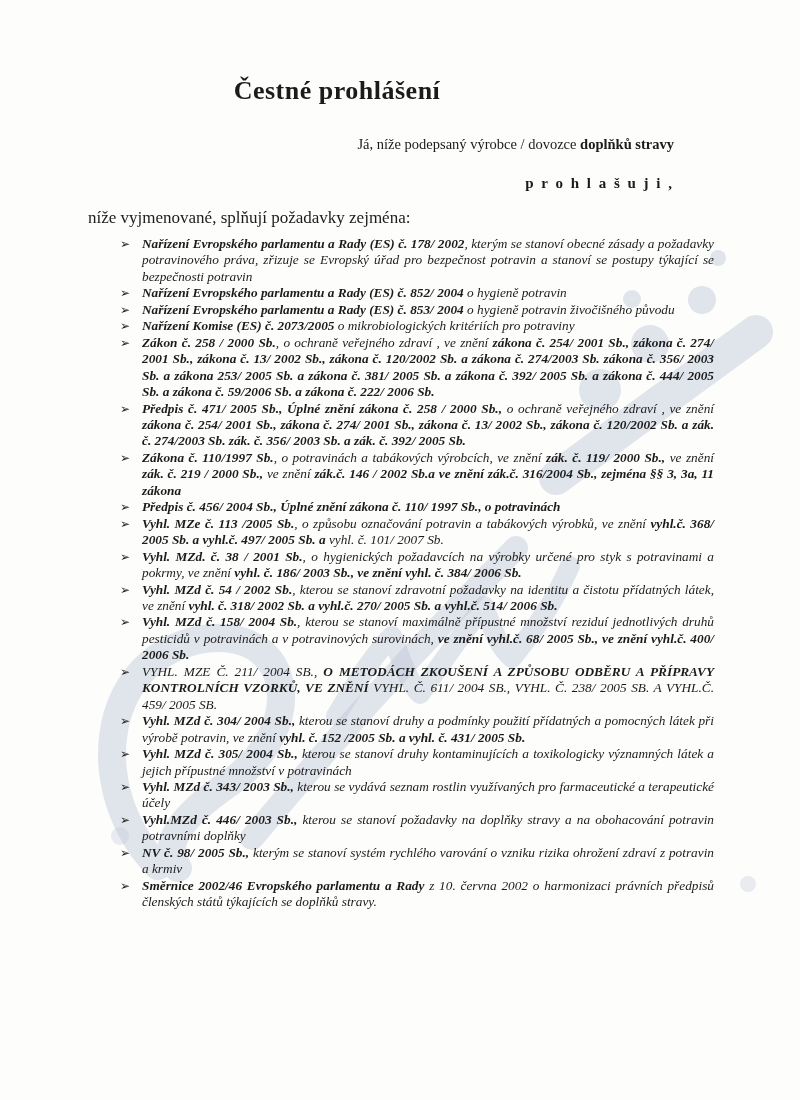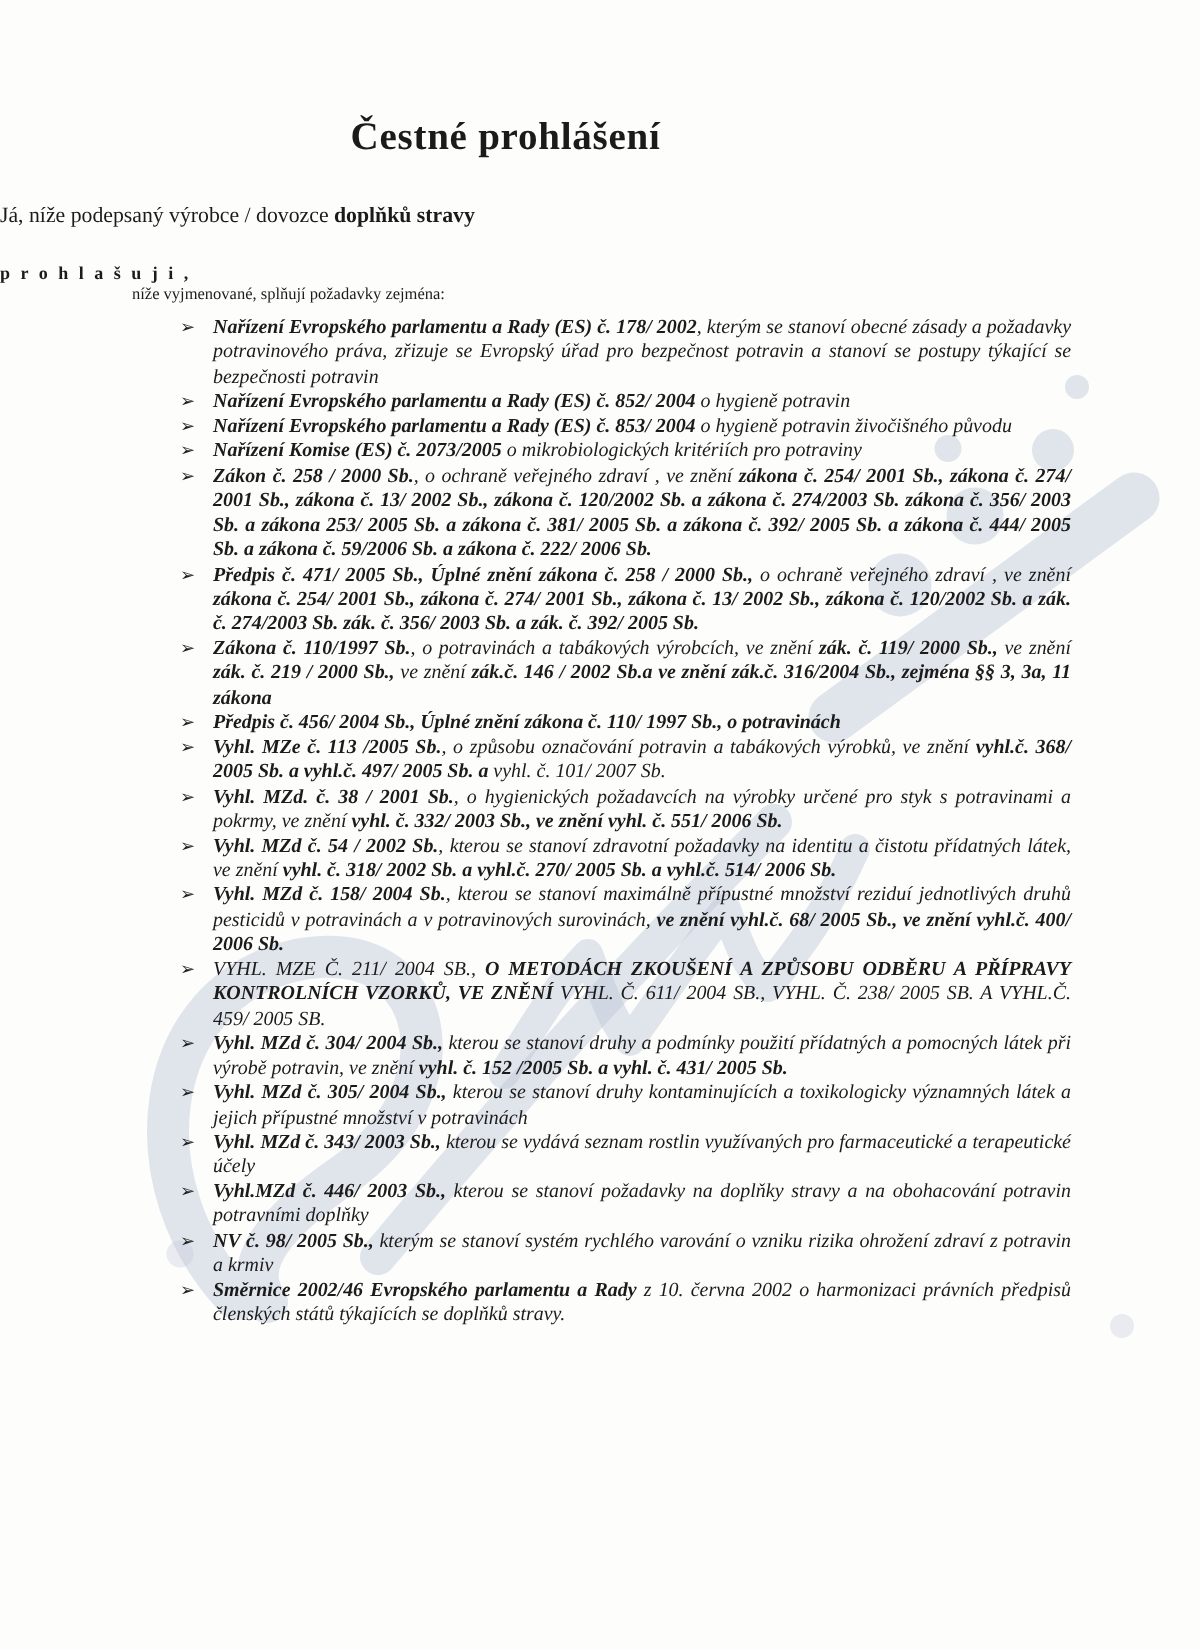--- a/index.html
+++ b/index.html
@@ -21,43 +21,44 @@
     z-index:0;pointer-events:none;
   }
   .content{position:relative;z-index:1;}
   h1.title{
     text-align:center;
     font-size:26px;
     font-weight:bold;
     letter-spacing:.5px;
     padding-top:76px;
   }
-  p.center{text-align:left;}
+  p.center{text-align:right;}
   .intro{
     margin-top:30px;
     font-size:14.5px;
   }
   .declare{
     margin-top:22px;
-    font-size:12px;
+    font-size:15px;
     font-weight:bold;
     letter-spacing:2px;
   }
   .subject{
     margin-top:18px;
     font-size:14.5px;
   }
   .subject .u-big{
     font-size:19px;
     font-weight:bold;
     text-decoration:underline;
   }
   .criteria{
+    margin-top:16px;
     margin-left:88px;
-    font-size:11px;
+    font-size:17px;
   }
   .list{
     margin-top:8px;
     margin-left:120px;
     width:594px;
     font-size:13.3px;
     line-height:16.45px;
   }
   .li-row{
     display:flex;
@@ -142,21 +143,21 @@
         <div class="li-row">
           <span class="bullet">➢</span>
           <div class="li-text"><span class="b">Předpis č. 456/ 2004 Sb., Úplné znění zákona č. 110/ 1997 Sb., o potravinách</span></div>
         </div>
         <div class="li-row">
           <span class="bullet">➢</span>
           <div class="li-text"><span class="b">Vyhl. MZe č. 113 /2005 Sb.</span><span>, o způsobu označování potravin a tabákových výrobků, ve znění </span><span class="b">vyhl.č. 368/ 2005 Sb. a vyhl.č. 497/ 2005 Sb. a </span><span>vyhl. č. 101/ 2007 Sb.</span></div>
         </div>
         <div class="li-row">
           <span class="bullet">➢</span>
-          <div class="li-text"><span class="b">Vyhl. MZd. č. 38 / 2001 Sb.</span><span>, o hygienických požadavcích na výrobky určené pro styk s potravinami a pokrmy, ve znění </span><span class="b">vyhl. č. 332/ 2003 Sb., ve znění vyhl. č. 551/ 2006 Sb.</span></div>
+          <div class="li-text"><span class="b">Vyhl. MZd. č. 38 / 2001 Sb.</span><span>, o hygienických požadavcích na výrobky určené pro styk s potravinami a pokrmy, ve znění </span><span class="b">vyhl. č. 186/ 2003 Sb., ve znění vyhl. č. 384/ 2006 Sb.</span></div>
         </div>
         <div class="li-row">
           <span class="bullet">➢</span>
           <div class="li-text"><span class="b">Vyhl. MZd č. 54 / 2002 Sb.</span><span>, kterou se stanoví zdravotní požadavky na identitu a čistotu přídatných látek, ve znění </span><span class="b">vyhl. č. 318/ 2002 Sb. a vyhl.č. 270/ 2005 Sb. a vyhl.č. 514/ 2006 Sb.</span></div>
         </div>
         <div class="li-row">
           <span class="bullet">➢</span>
           <div class="li-text"><span class="b">Vyhl. MZd č. 158/ 2004 Sb.</span><span>, kterou se stanoví maximálně přípustné množství reziduí jednotlivých druhů pesticidů v potravinách a v potravinových surovinách, </span><span class="b">ve znění vyhl.č. 68/ 2005 Sb., ve znění vyhl.č. 400/ 2006 Sb.</span></div>
         </div>
         <div class="li-row">

